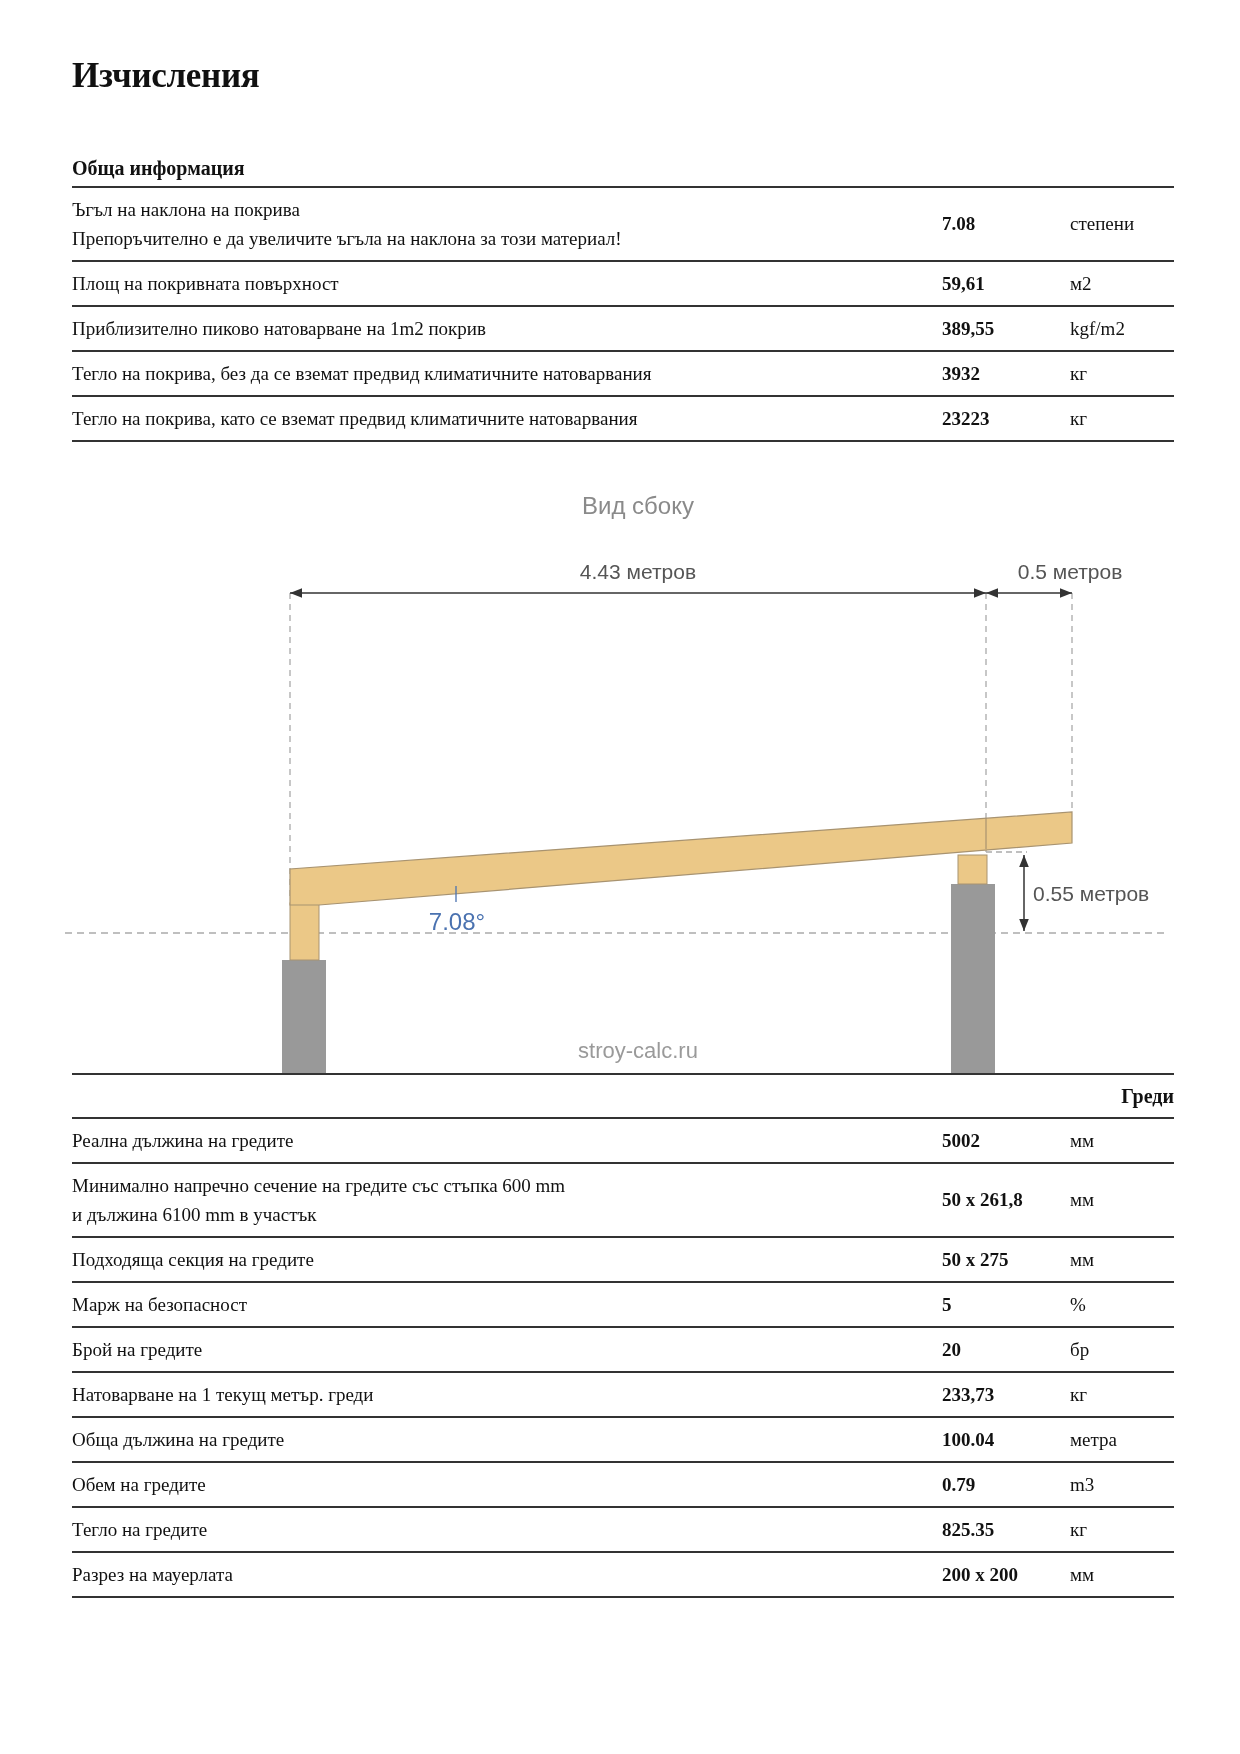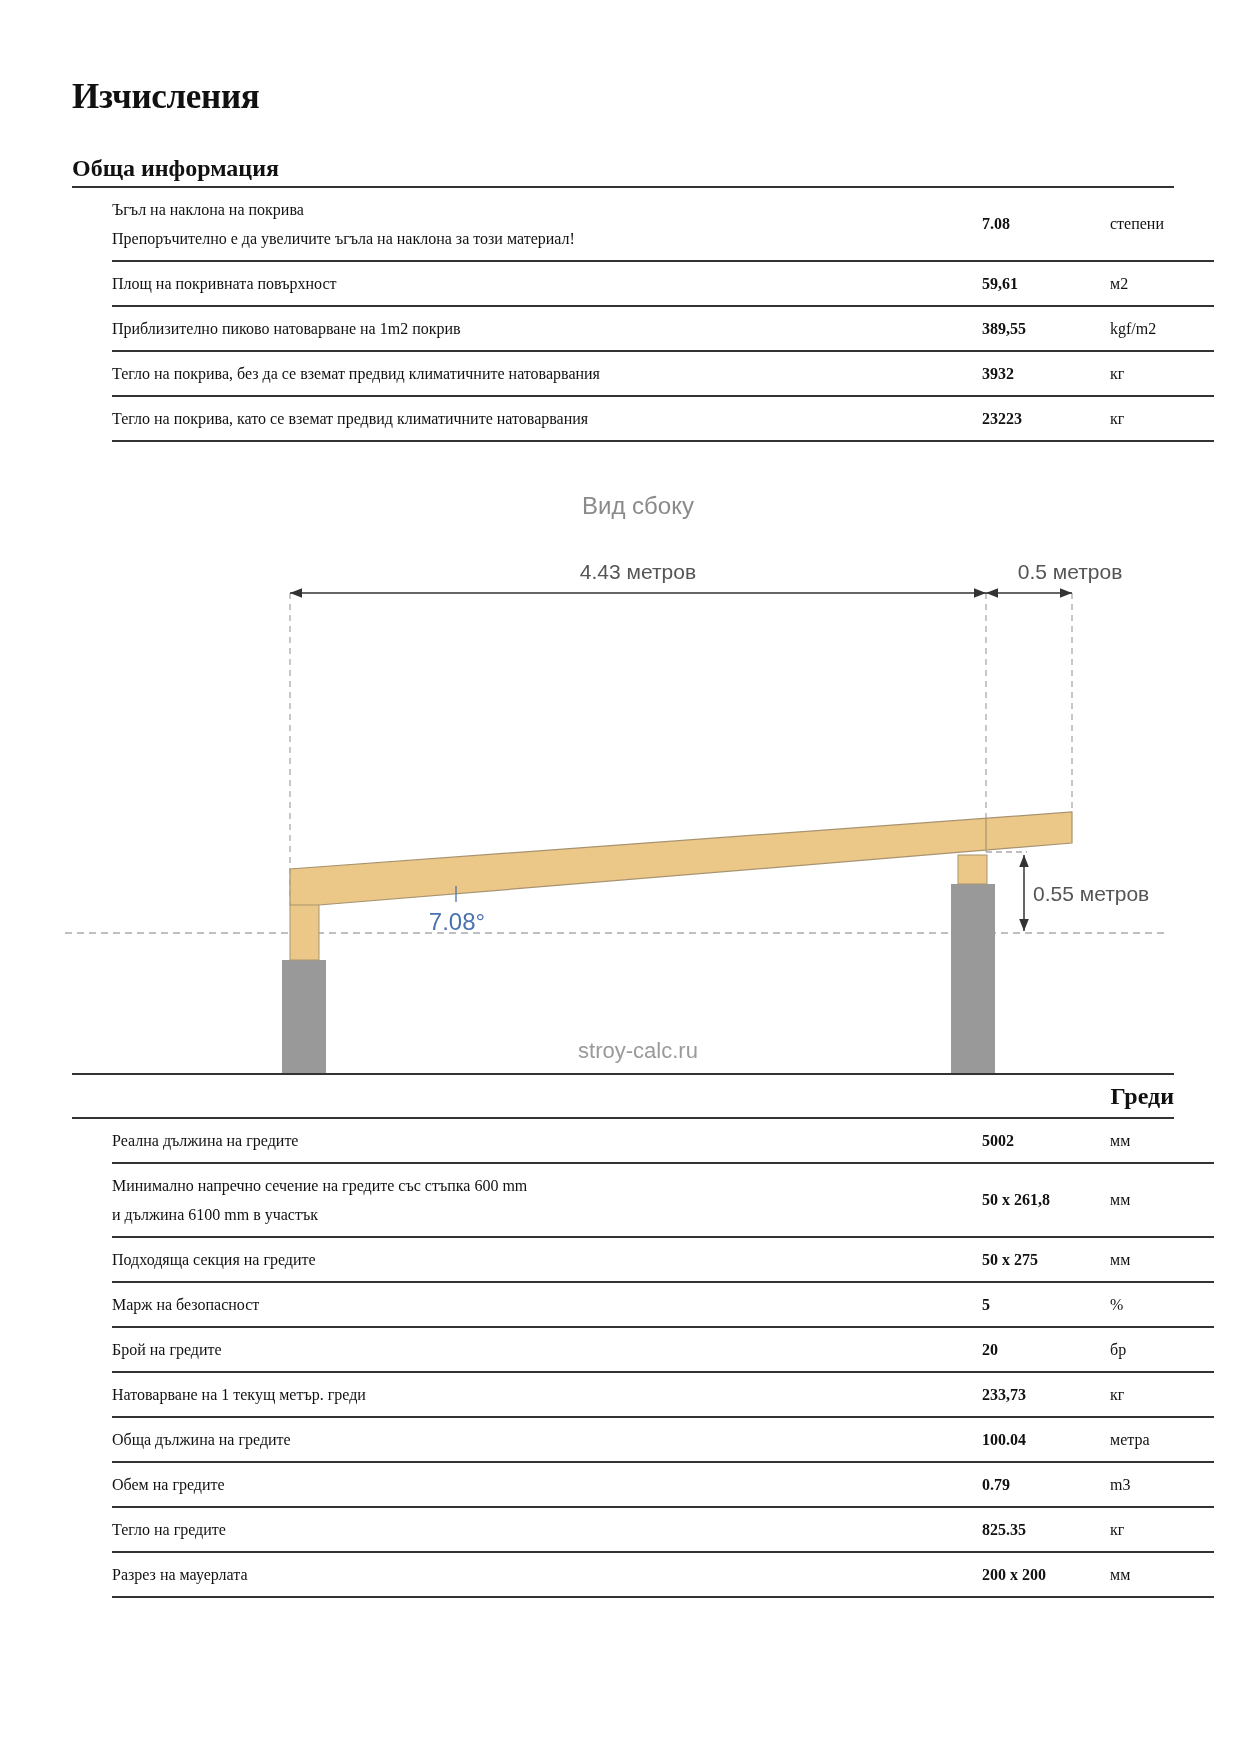--- a/index.html
+++ b/index.html
@@ -7,44 +7,43 @@
       width: 1240px;
       height: 1754px;
       position: relative;
       font-family: "Liberation Serif", "DejaVu Serif", serif;
       color: #111111;
       overflow: hidden;
     }
     .page-title {
       position: absolute;
       left: 72px;
-      top: 77px;
+      top: 56px;
       font-size: 35px;
       font-weight: bold;
       margin: 0;
       letter-spacing: -0.3px;
     }
     .section {
       position: absolute;
       left: 72px;
       width: 1102px;
     }
     .section-title {
-      font-size: 24px;
+      font-size: 20px;
       font-weight: bold;
       height: 36px;
       line-height: 36px;
       padding-left: 0;
       border-bottom: 2px solid #333333;
     }
     table.data {
       width: 100%;
       border-collapse: collapse;
-      font-size: 16px;
-      margin-left: 40px;
+      font-size: 19px;
     }
     table.data td {
       border-bottom: 2px solid #333333;
       padding: 0;
       vertical-align: middle;
     }
     table.data td.label { width: 870px; line-height: 29px; }
     table.data td.value { width: 128px; font-weight: bold; }
     table.data td.unit { width: auto; }
     tr.row-1 td { height: 43px; }

